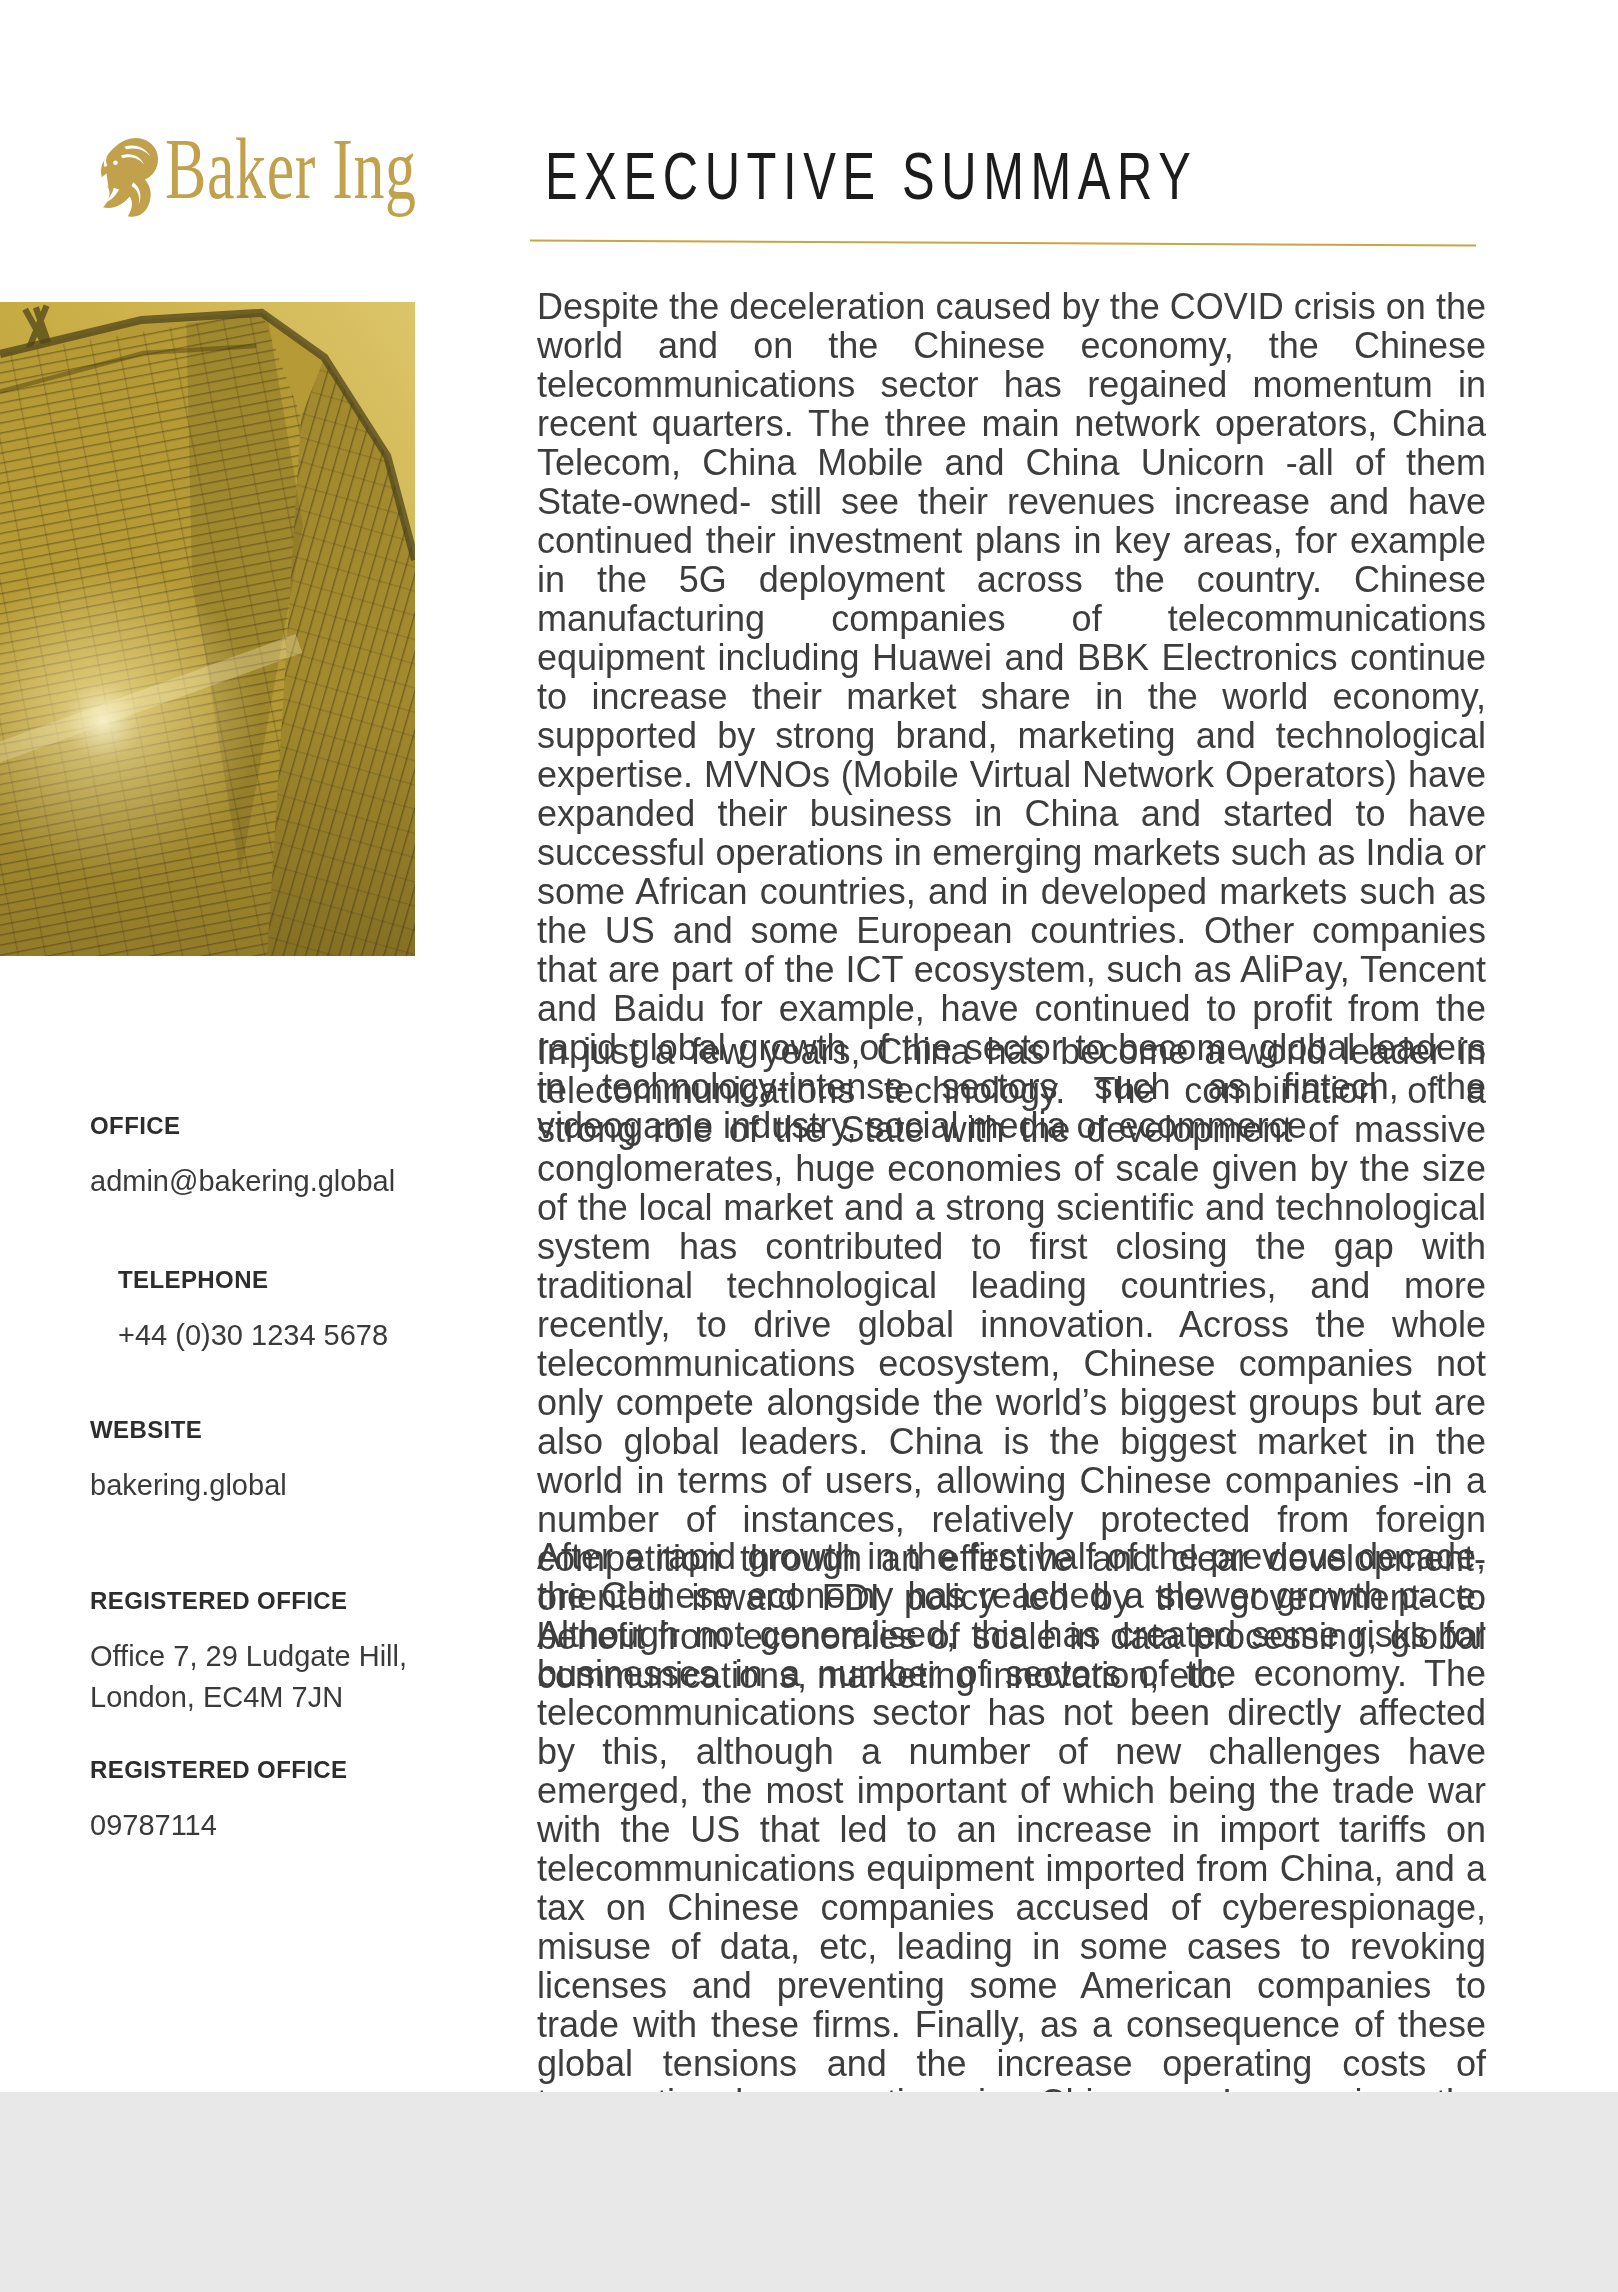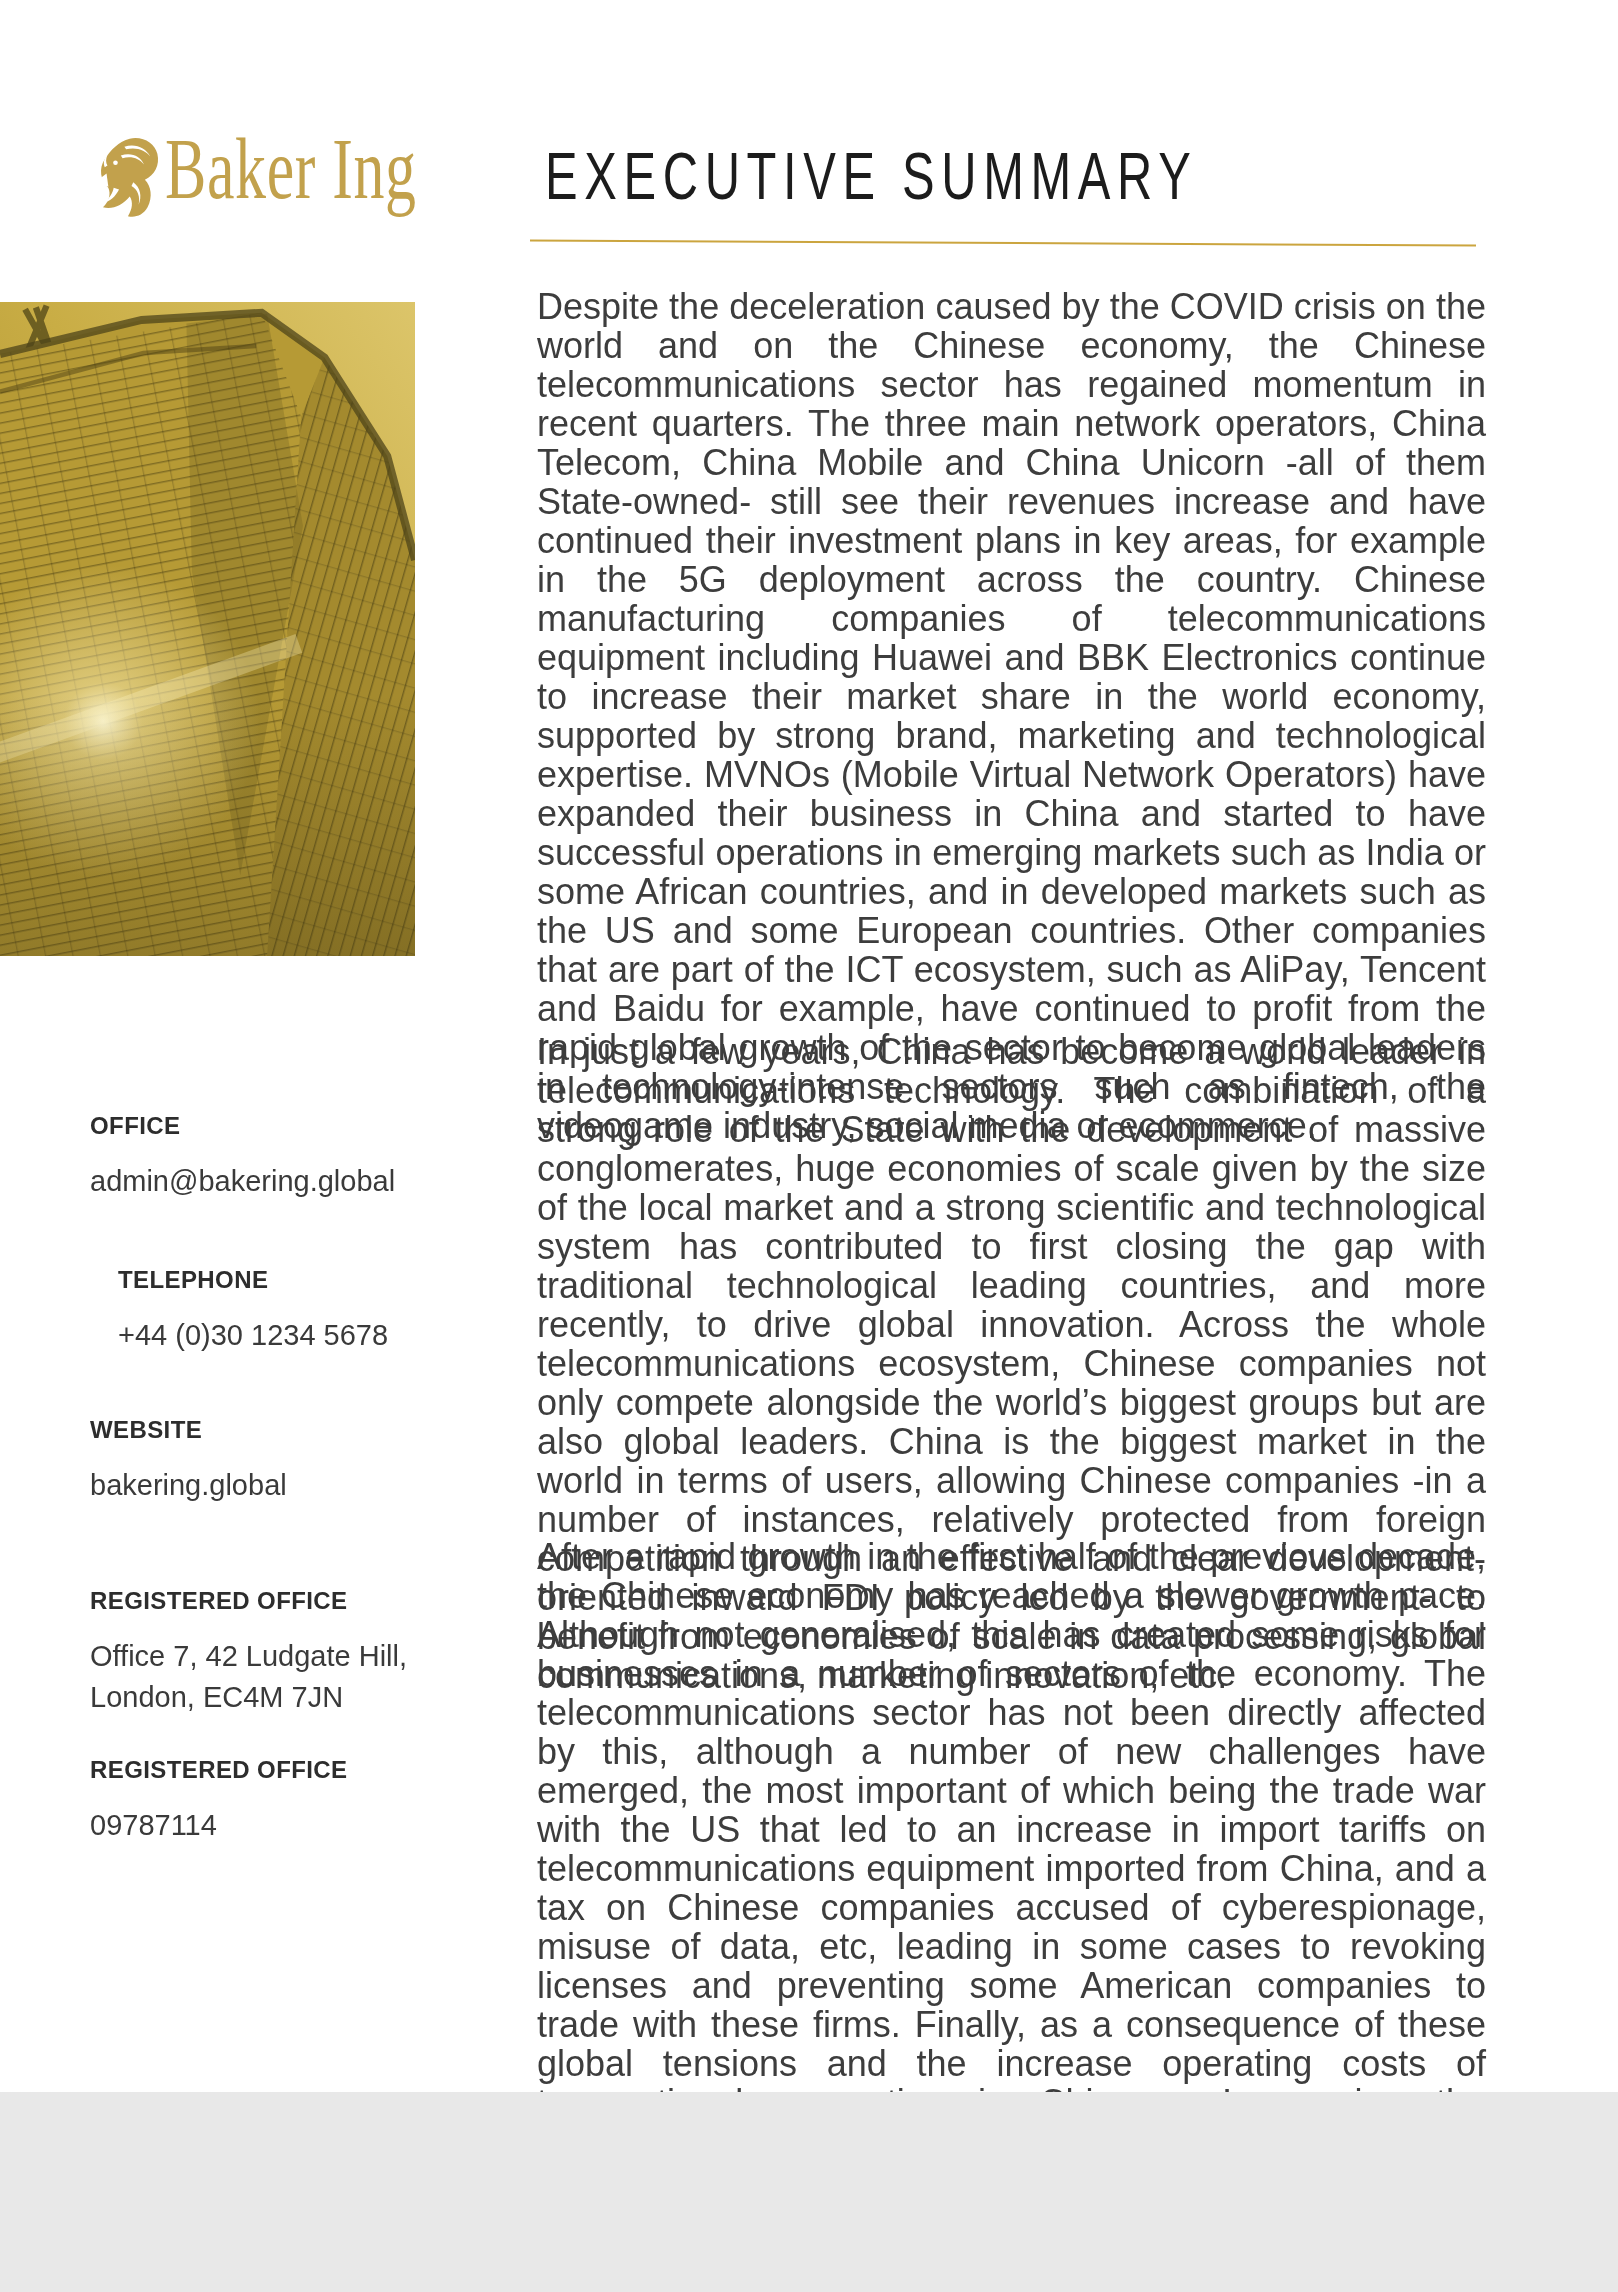--- a/index.html
+++ b/index.html
@@ -114,21 +114,21 @@
     <div class="contact-group cg-2">
       <div class="contact-label">TELEPHONE</div>
       <div class="contact-value">+44 (0)30 1234 5678</div>
     </div>
     <div class="contact-group cg-3">
       <div class="contact-label">WEBSITE</div>
       <div class="contact-value">bakering.global</div>
     </div>
     <div class="contact-group cg-4">
       <div class="contact-label">REGISTERED OFFICE</div>
-      <div class="contact-value">Office 7, 42 Ludgate Hill,
+      <div class="contact-value">Office 7, 29 Ludgate Hill,
 London, EC4M 7JN</div>
     </div>
     <div class="contact-group cg-5">
       <div class="contact-label">REGISTERED OFFICE</div>
       <div class="contact-value">09787114</div>
     </div>
   </aside>
 
   <main>
     <p class="para para-1">Despite the deceleration caused by the COVID crisis on the world and on the Chinese economy, the Chinese telecommunications sector has regained momentum in recent quarters. The three main network operators, China Telecom, China Mobile and China Unicorn -all of them State-owned- still see their revenues increase and have continued their investment plans in key areas, for example in the 5G deployment across the country. Chinese manufacturing companies of telecommunications equipment including Huawei and BBK Electronics continue to increase their market share in the world economy, supported by strong brand, marketing and technological expertise. MVNOs (Mobile Virtual Network Operators) have expanded their business in China and started to have successful operations in emerging markets such as India or some African countries, and in developed markets such as the US and some European countries. Other companies that are part of the ICT ecosystem, such as AliPay, Tencent and Baidu for example, have continued to profit from the rapid global growth of the sector to become global leaders in technology-intense sectors such as fintech, the videogame industry, social media or ecommerce.</p>

